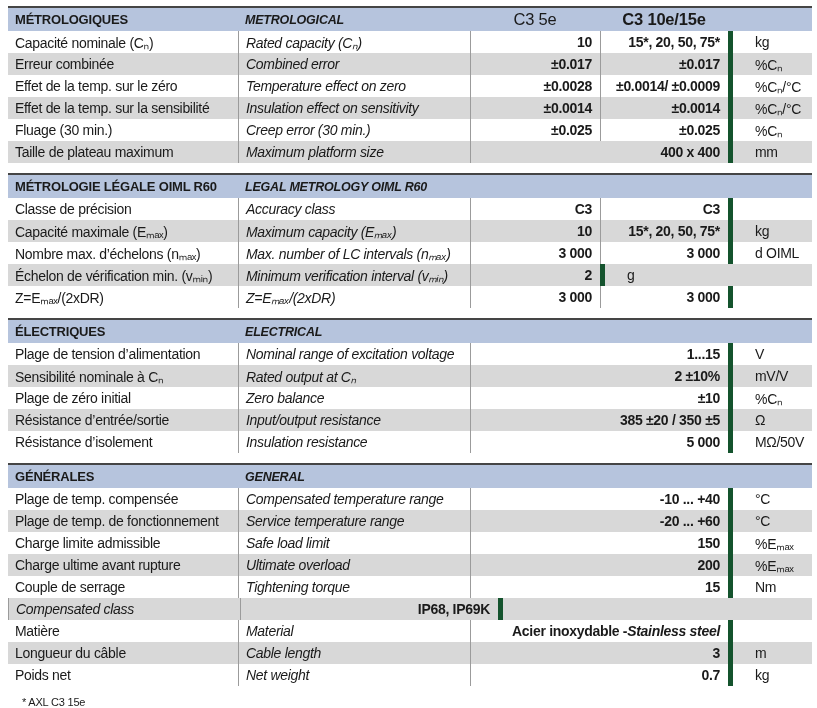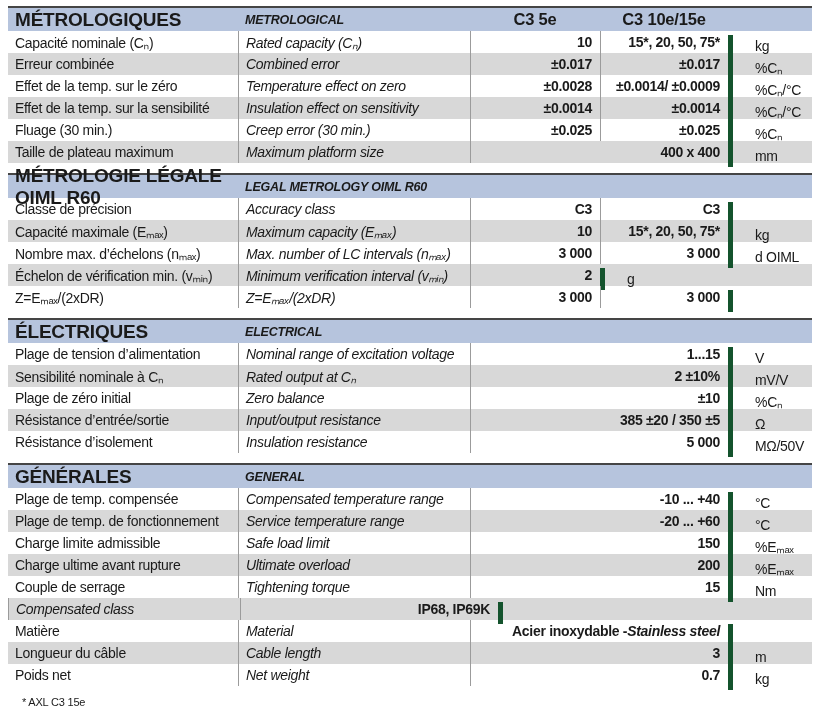--- a/index.html
+++ b/index.html
@@ -15,25 +15,25 @@
     width:804px;
     border-top:2px solid #454545;
     margin-bottom:10px;
   }
   .sec-header {
     background:#b6c4dd;
     height:23px;
     display:flex;
     align-items:center;
   }
-  .t-fr { width:230px; padding-left:7px; font-weight:bold; font-size:19px; letter-spacing:-0.2px; }
+  .t-fr { width:230px; padding-left:7px; font-weight:bold; font-size:13px; letter-spacing:-0.2px; }
   .t-en { width:232px; padding-left:7px; font-weight:bold; font-style:italic; font-size:12.5px; letter-spacing:-0.2px; }
-  .h-v1 { width:130px; display:flex; justify-content:center; font-weight:bold; font-size:16.5px; letter-spacing:-0.2px; }
+  .h-v1 { width:130px; display:flex; justify-content:center; font-weight:normal; font-size:16.5px; letter-spacing:-0.2px; }
   .h-v2 { width:128px; display:flex; justify-content:center; font-weight:bold; font-size:16.5px; letter-spacing:-0.2px; }
-  .rows .row { display:flex; height:22px; align-items:center; background:#ffffff; }
+  .rows .row { display:flex; height:22px; align-items:flex-end; background:#ffffff; }
   .rows .row:nth-child(even) { background:#d8d8d8; }
   .c { display:flex; align-items:center; height:100%; font-size:14px; letter-spacing:-0.3px; overflow:hidden; white-space:nowrap; }
   .c-fr { width:230px; padding-left:7px; }
   .c-en { width:232px; padding-left:7px; font-style:italic; border-left:1px solid #9b9b9b; }
   .c-v1 { width:130px; justify-content:flex-end; padding-right:8px; font-weight:bold; border-left:1px solid #9b9b9b; }
   .c-v2 { width:128px; justify-content:flex-end; padding-right:8px; font-weight:bold; border-left:1px solid #9b9b9b; }
   .c-vm { width:258px; justify-content:flex-end; padding-right:8px; font-weight:bold; border-left:1px solid #9b9b9b; }
   .c-u  { width:84px;  padding-left:22px; border-left:5px solid #14532d;margin-top:7px; }
   .val-italic { font-style:italic; font-weight:bold; }
   .footnote {

